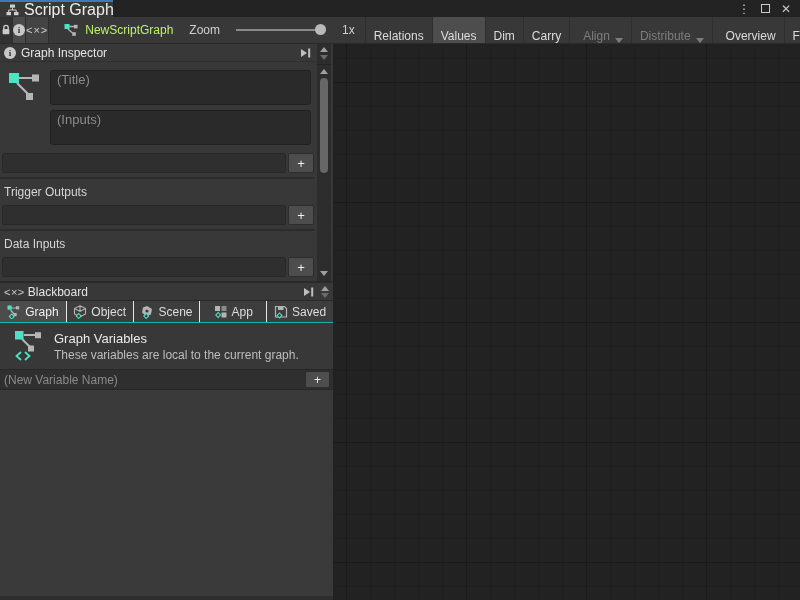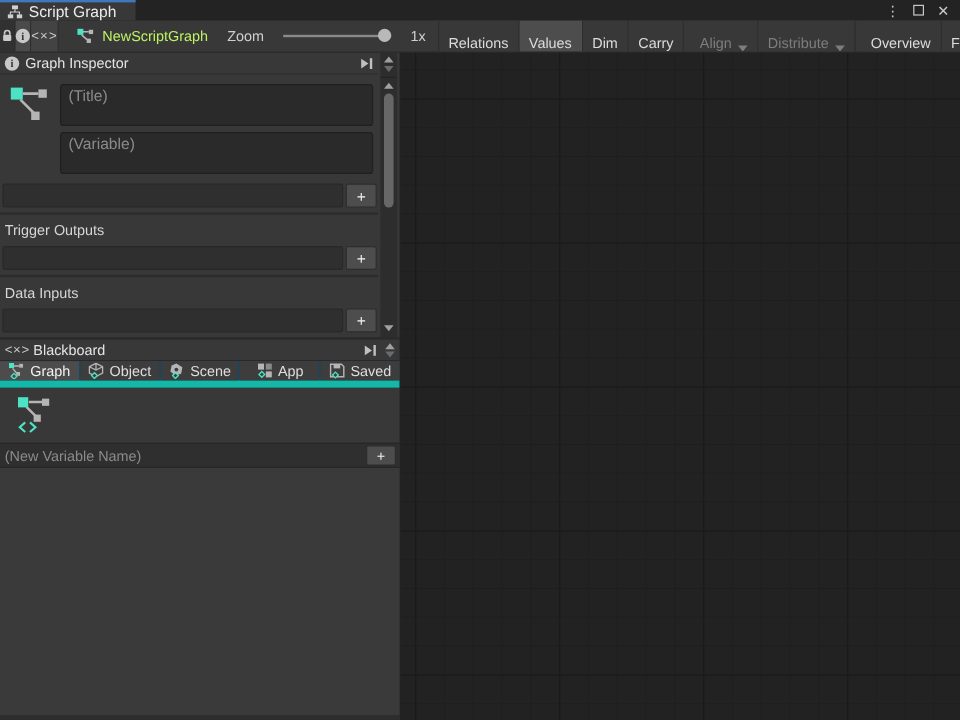--- a/index.html
+++ b/index.html
@@ -8,21 +8,21 @@
     font-family:"Liberation Sans", sans-serif;
     background:#232323; color:#ddd; font-size:12px;
     -webkit-font-smoothing:antialiased;
   }
 
   
   .tabbar { height:17px; background:#232323; display:flex; align-items:stretch; }
   .doc-tab {
     width:113px; background:#383838; border-top:2px solid #3e79bb;
     display:flex; align-items:center; gap:5px; padding-left:6px;
-    color:#ececec; font-size:13px; white-space:nowrap;
+    color:#ececec; font-size:16px; white-space:nowrap;
   }
   .win-controls { margin-left:auto; display:flex; align-items:center; gap:11px; padding-right:9px; color:#c9c9c9; }
   .win-controls .glyph { font-size:12px; line-height:1; cursor:default; }
   .maximize-box { width:9px; height:9px; border:1.5px solid #c9c9c9; }
 
   
   .toolbar {
     height:27px; background:#383838; display:flex; align-items:stretch;
     border-bottom:1px solid #2a2a2a; white-space:nowrap; overflow:hidden;
   }
@@ -93,21 +93,21 @@
   .rail-thumb { width:8px; height:95px; background:#676767; border-radius:4px; margin-top:4px; }
   .rail-bottom { margin-top:auto; margin-bottom:5px; }
 
   
   .bb-header {
     height:19px; display:flex; align-items:center; gap:3px; padding:0 4px;
     border-top:2px solid #2a2a2a; color:#e4e4e4;
   }
   .bb-arrows { display:flex; flex-direction:column; gap:2px; margin-left:4px; align-items:center; }
   .code-glyph { color:#cfcfcf; font-size:11px; letter-spacing:0.5px; }
-  .bb-tabs { height:23px; display:flex; background:#0c4a6e; border-top:1px solid #292929; border-bottom:6px solid #14b8a6; gap:1px; }
+  .bb-tabs { height:23px; display:flex; background:#e5e5e5; border-top:1px solid #292929; border-bottom:1px solid #14b8a6; gap:1px; }
   .bb-tab {
     flex:1; background:#3d3d3d; display:flex; align-items:center; justify-content:center; gap:4px;
     color:#dedede; cursor:default;
   }
   .bb-tab.active { background:#4c4c4c; color:#f2f2f2; }
 
   .vars-info { display:flex; align-items:center; gap:10px; padding:7px 8px 7px 14px; }
   .vars-title { color:#eaeaea; font-size:13px; margin-bottom:2px; }
   .vars-desc { color:#bdbdbd; font-size:12px; }
 
@@ -241,21 +241,21 @@
         <span>
           <svg width="34" height="34" viewBox="0 0 34 34">
             <path d="M11 8 H24 M9 13 L20 24" stroke="#b5b5b5" stroke-width="2.2"></path>
             <rect x="1" y="3" width="10" height="10" fill="#4be3c3"></rect>
             <rect x="24" y="4.5" width="7" height="7" fill="#b5b5b5"></rect>
             <rect x="18" y="23" width="7" height="7" fill="#b5b5b5"></rect>
           </svg>
         </span>
         <div class="fields-col">
           <div class="text-field">(Title)</div>
-          <div class="text-field">(Variable)</div>
+          <div class="text-field">(Inputs)</div>
         </div>
       </div>
 
       <div class="section-row">
         <div class="list-box"></div>
         <div class="plus-btn">+</div>
       </div>
 
       <div class="section-label">Trigger Outputs</div>
       <div class="section-row">
@@ -353,20 +353,24 @@
     <div class="vars-info">
       <span>
         <svg width="30" height="32" viewBox="0 0 30 32">
           <path d="M10 5 H21 M8 9 L16 17" stroke="#b5b5b5" stroke-width="2"></path>
           <rect x="1" y="1" width="8.5" height="8.5" fill="#4be3c3"></rect>
           <rect x="21" y="2.2" width="6" height="6" fill="#b5b5b5"></rect>
           <rect x="14" y="15.5" width="6" height="6" fill="#b5b5b5"></rect>
           <path d="M7 22 L2.5 26 L7 30 M11 22 L15.5 26 L11 30" fill="none" stroke="#4be3c3" stroke-width="1.8"></path>
         </svg>
       </span>
+      <div>
+        <div class="vars-title">Graph Variables</div>
+        <div class="vars-desc">These variables are local to the current graph.</div>
+      </div>
     </div>
 
     <div class="newvar-row">
       <div class="newvar-field">(New Variable Name)</div>
       <div class="newvar-plus">+</div>
     </div>
 
     <div class="vars-empty"></div>
     <div class="panel-bottom"></div>
   </div>

